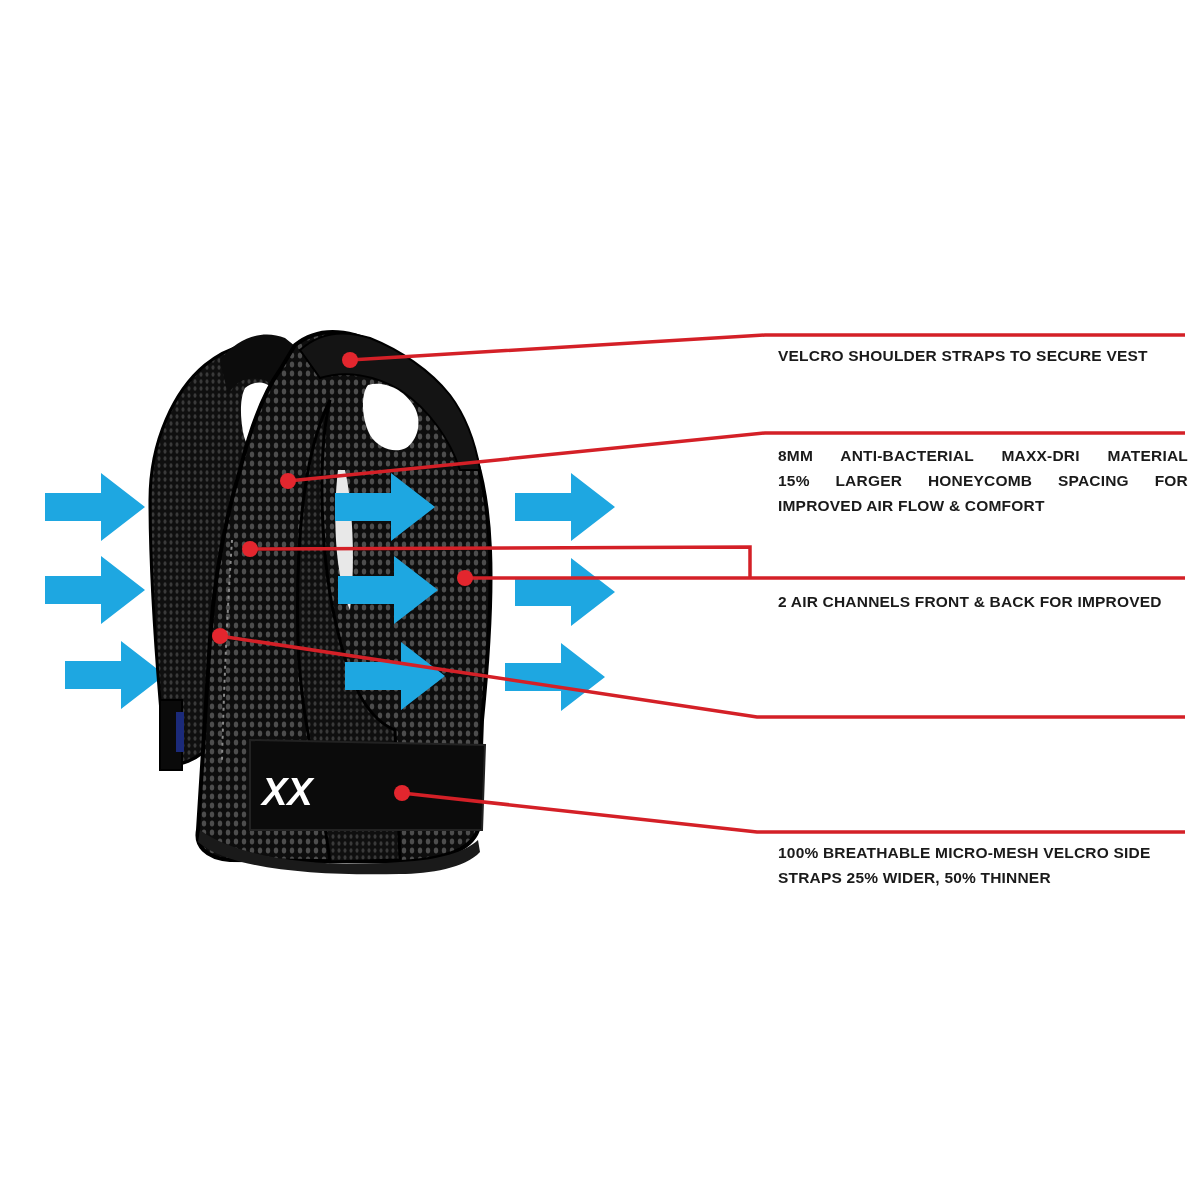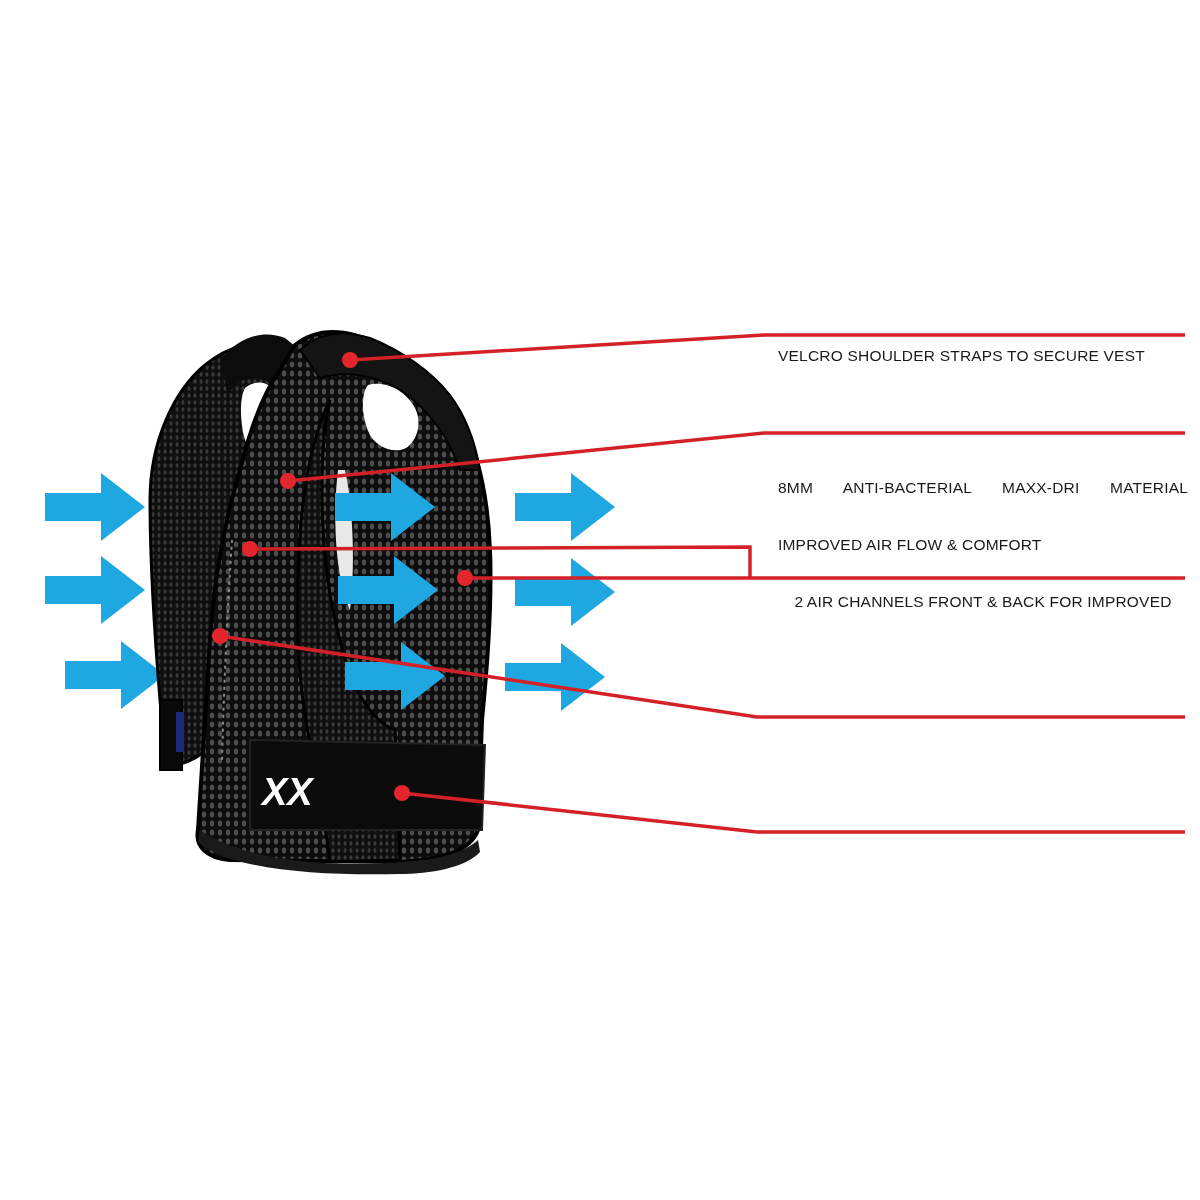--- a/index.html
+++ b/index.html
@@ -1,20 +1,20 @@
 <!DOCTYPE html>
 <html><head>
 <meta charset="utf-8">
 <style>
   html,body{margin:0;padding:0;background:#ffffff;}
   body{width:1200px;height:1200px;position:relative;overflow:hidden;font-family:"Liberation Sans","DejaVu Sans",sans-serif;}
   #stage{position:absolute;left:0;top:0;width:1200px;height:1200px;}
-  .callout{position:absolute;left:778px;width:410px;color:#1a1a1a;font-weight:normal;font-size:15.5px;line-height:25px;letter-spacing:0.2px;text-transform:uppercase;}
+  .callout{position:absolute;left:778px;width:410px;color:#1a1a1a;font-weight:bold;font-size:15.5px;line-height:25px;letter-spacing:0.2px;text-transform:uppercase;}
   .callout .line{display:block;white-space:nowrap;}
-  .justify .line{text-align:justify;text-align-last:justify;margin-top:32px;}
+  .justify .line{text-align:justify;text-align-last:justify;}
 </style>
 </head>
 <body>
 
 <div id="stage">
   <svg width="1200" height="1200" viewBox="0 0 1200 1200" xmlns="http://www.w3.org/2000/svg" style="position:absolute;left:0;top:0;">
     <defs>
       <pattern id="mesh" width="8" height="9" patternUnits="userSpaceOnUse">
         <rect width="8" height="9" fill="#0d0d0d"></rect>
         <ellipse cx="4" cy="4.5" rx="2.2" ry="3" fill="#4d4d4d"></ellipse>
@@ -95,21 +95,26 @@
       <circle cx="402" cy="793" r="8"></circle>
     </g>
   </svg>
 
   <div class="callout" style="top:343px;">
     <span class="line">VELCRO SHOULDER STRAPS TO SECURE VEST</span>
   </div>
 
   <div class="callout justify" style="top:443px;">
     <span class="line">8MM ANTI-BACTERIAL MAXX-DRI MATERIAL</span>
+    <span class="line">15% LARGER HONEYCOMB SPACING FOR</span>
     <span class="line" style="text-align:right;text-align-last:left;">IMPROVED AIR FLOW &amp; COMFORT</span>
   </div>
 
-  <div class="callout" style="top:589px;text-align:center;">
+  <div class="callout" style="top:589px;">
     <span class="line">2 AIR CHANNELS FRONT &amp; BACK FOR IMPROVED</span>
   </div>
 
 
+  <div class="callout" style="top:840px;">
+    <span class="line">100% BREATHABLE MICRO-MESH VELCRO SIDE</span>
+    <span class="line">STRAPS 25% WIDER, 50% THINNER</span>
+  </div>
 </div>
 
 </body></html>

